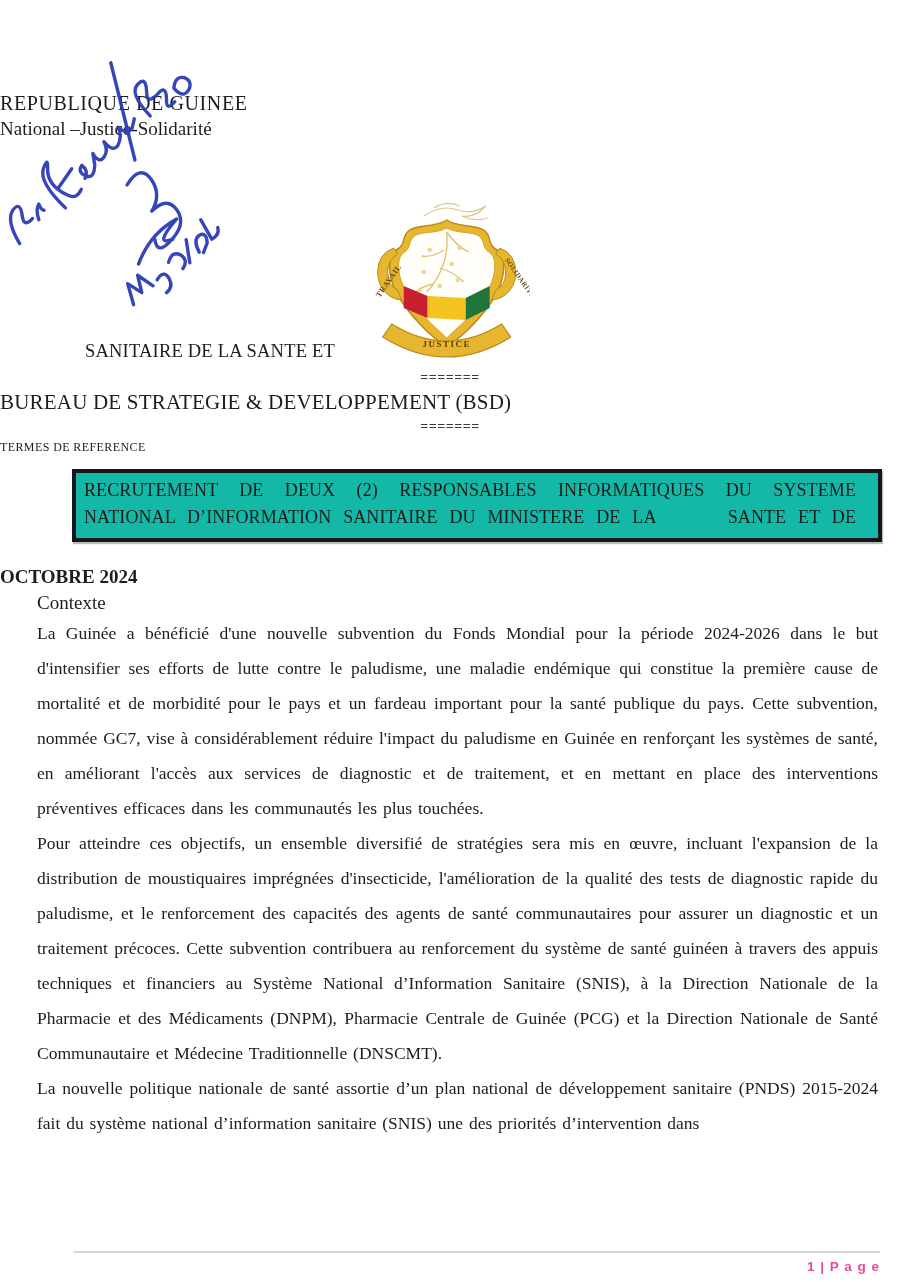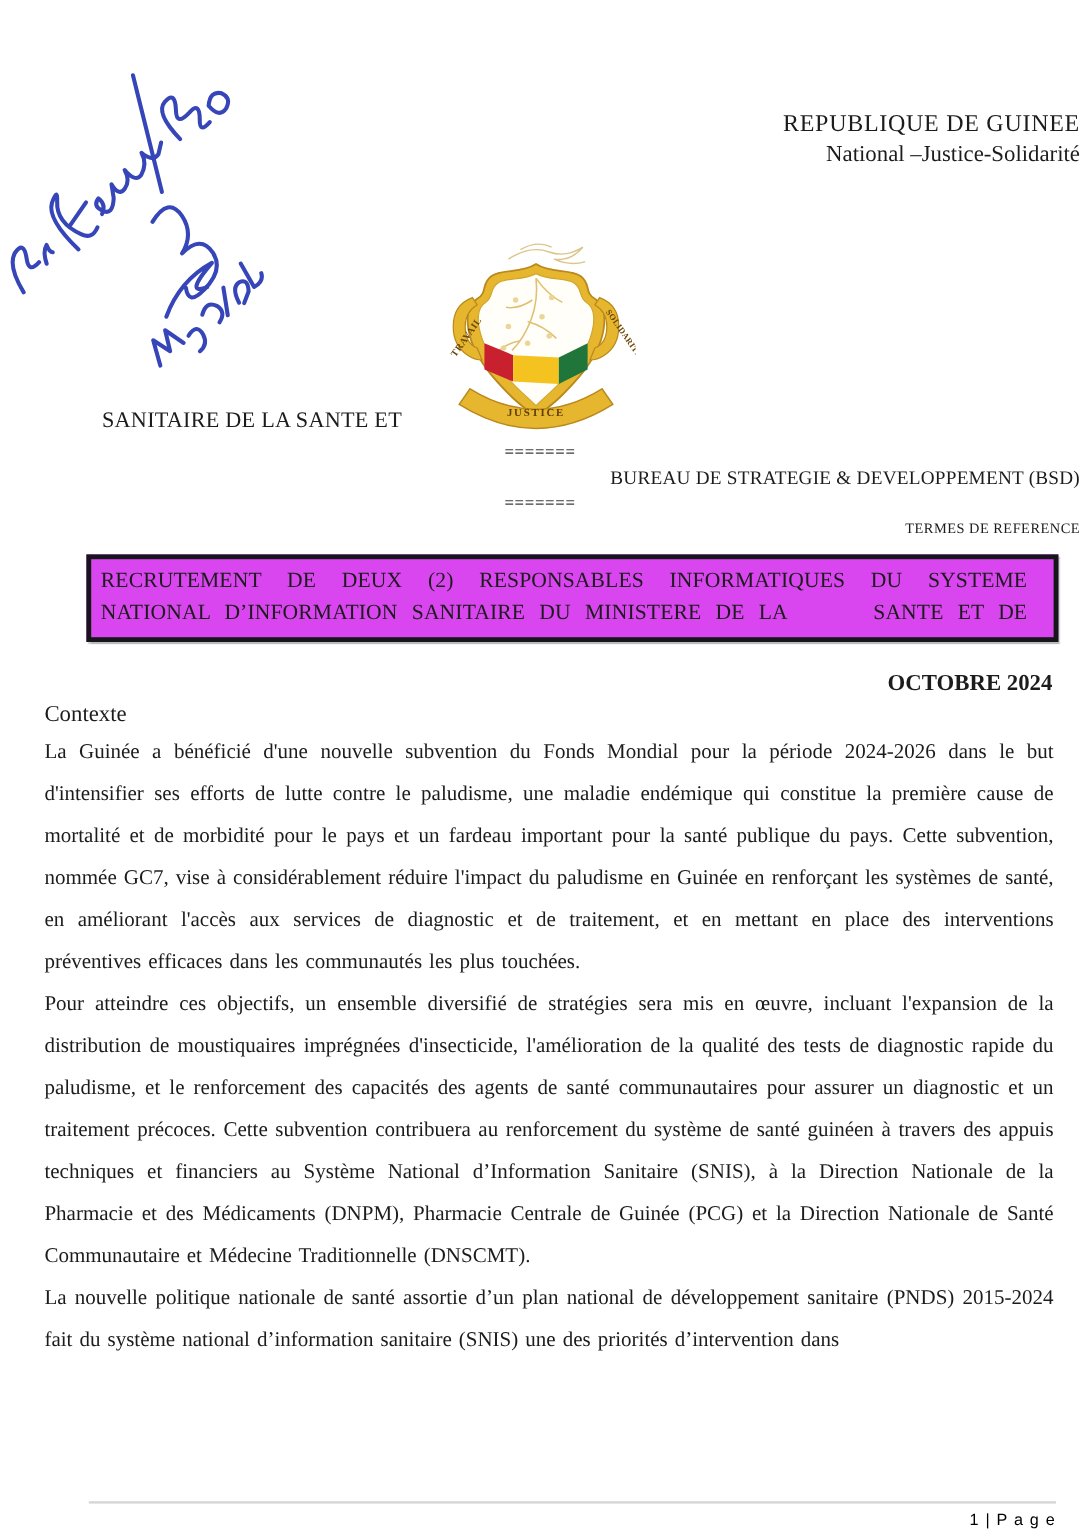--- a/index.html
+++ b/index.html
@@ -4,57 +4,57 @@
 <style>
   html,body { margin:0; padding:0; background:#e9e9e9; }
   .page {
     position:relative; width:900px; height:1282px; margin:0 auto;
     background:#ffffff; overflow:hidden;
     font-family:"Liberation Serif", serif; color:#1c1c1c;
   }
   
   .sig { position:absolute; top:-6px; left:-12px; overflow:visible; }
 
-  .center { text-align:right; }
+  .center { text-align:left; }
   .republic { padding-top:92px; font-size:20px; letter-spacing:.6px; }
   .motto    { font-size:19px; margin-top:3px; }
 
   .emblem-row { position:relative; height:172px; margin-top:54px; }
   .emblem { position:absolute; left:50%; top:0; transform:translateX(-52%); }
   .min-left  { position:absolute; left:85px;  bottom:4px; font-size:18.5px; letter-spacing:.2px; }
   .min-right { position:absolute; right:24px; bottom:4px; font-size:18.5px; letter-spacing:.2px; }
 
   .sep { text-align:center; font-size:14px; font-weight:bold; color:#3c3c3c;
          letter-spacing:.5px; margin-top:4px; }
-  .bureau { font-size:16px; margin-top:4px; letter-spacing:.2px; }
+  .bureau { font-size:21px; margin-top:4px; letter-spacing:.2px; }
   .termes { font-size:12px; margin-top:5px; letter-spacing:.4px; }
 
   .title-box {
     margin:14px 18px 0 72px;
-    border:4px solid #15161a; background:#d946ef;
+    border:4px solid #15161a; background:#14b8a6;
     box-shadow:1px 2px 1px rgba(60,60,70,.35);
     padding:4px 22px 7px 8px;
     font-size:18px; line-height:27px; letter-spacing:.1px;
   }
   .tb { text-align:left; }
   .tb.just { text-align:justify; text-align-last:justify; }
 
-  .date { margin-top:24px; padding-right:23px; text-align:right;
+  .date { margin-top:24px; padding-right:23px; text-align:left;
           font-weight:bold; font-size:19px; }
   .ctx  { margin:4px 0 0 37px; font-weight:normal; font-size:19px; }
 
   .bodytext { margin:2px 22px 0 37px; font-size:17.5px; line-height:35px;
               text-align:justify; word-spacing:1.5px; }
   .bodytext p { margin:0; }
 
   .footer {
     position:absolute; left:74px; right:20px; bottom:8px;
     border-top:2px solid #d6d6d6; padding-top:6px; background:#fff;
     text-align:right; font-family:"Liberation Sans", sans-serif;
-    font-size:13.5px; letter-spacing:1px; color:#000000;
+    font-size:13.5px; letter-spacing:1px; color:#ec4899;font-weight:bold;
   }
 </style>
 </head>
 <body>
 
 <div class="page">
 
   <svg class="sig" width="270" height="330" viewBox="0 0 270 330">
     <g fill="none" stroke="#2c3cb4" stroke-width="3.4" stroke-linecap="round" stroke-linejoin="round" opacity="0.95" transform="rotate(-40 110 150)">
       <path d="M-14,176 q4,-26 16,-30 q12,-3 4,10 q-7,11 6,9"></path>

